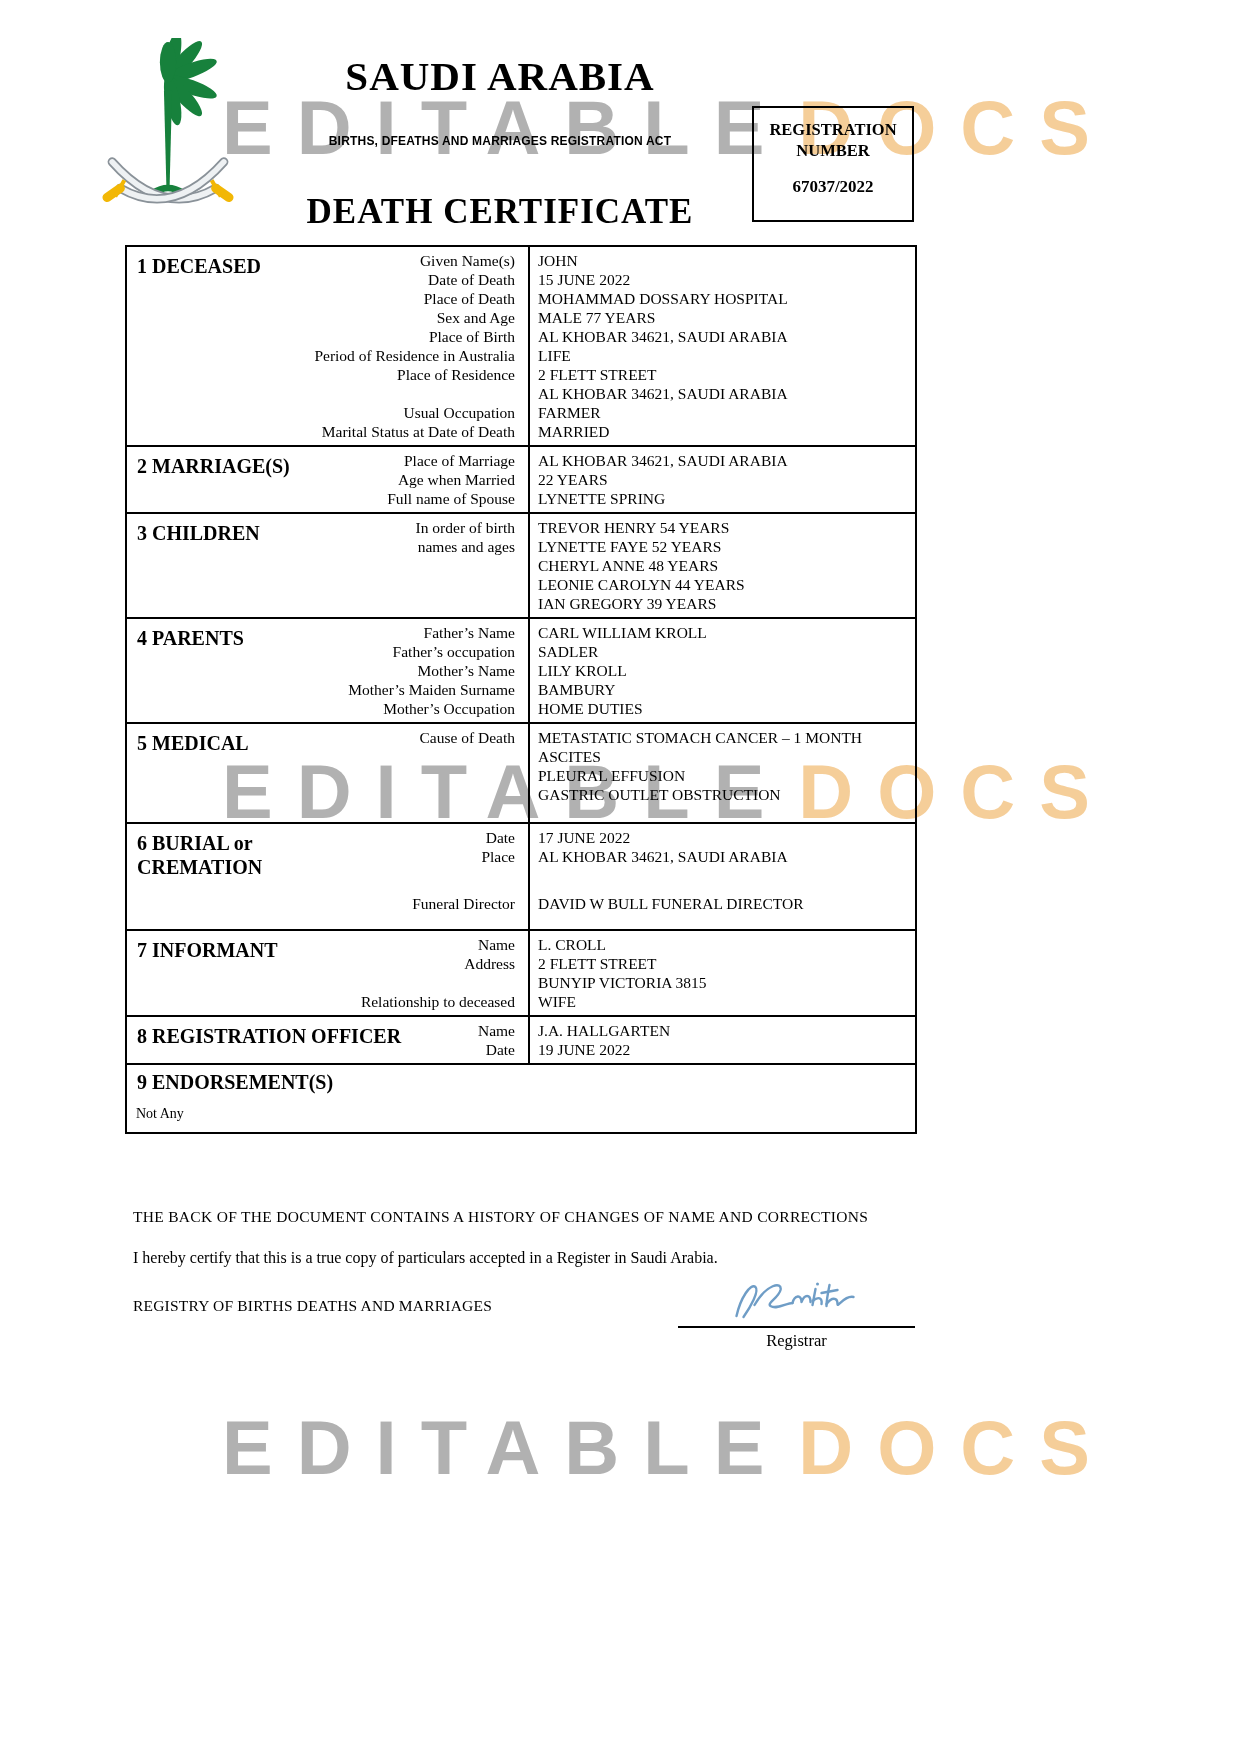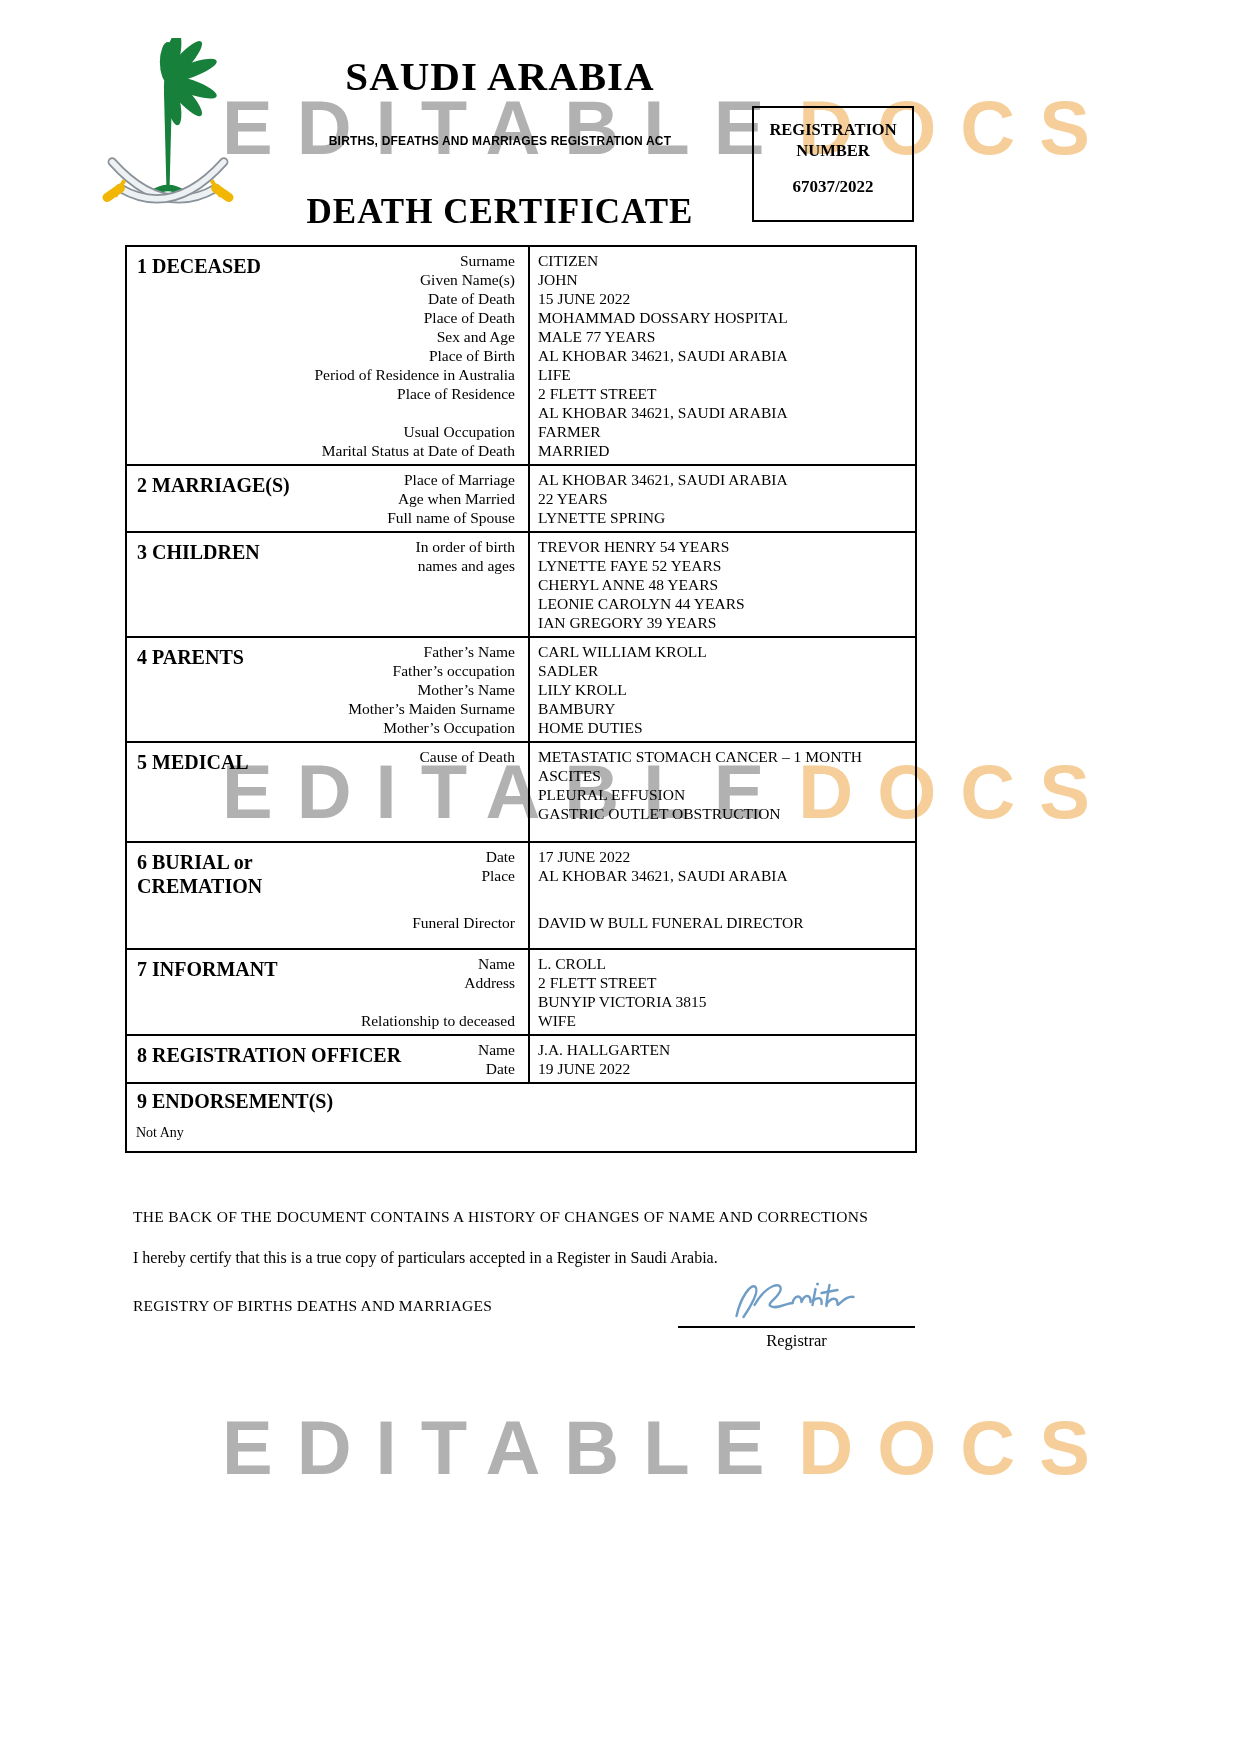--- a/index.html
+++ b/index.html
@@ -87,24 +87,20 @@
     </div>
     <div class="rn">67037/2022</div>
   </div>
 
   <div class="tbl">
 
     <div class="sec">
       <div class="divider"></div>
       <div class="stitle">1 DECEASED</div>
       <div class="frow">
-        <div class="flabel">Surname</div>
-        <div class="fvalue">CITIZEN</div>
-      </div>
-      <div class="frow">
         <div class="flabel">Given Name(s)</div>
         <div class="fvalue">JOHN</div>
       </div>
       <div class="frow">
         <div class="flabel">Date of Death</div>
         <div class="fvalue">15 JUNE 2022</div>
       </div>
       <div class="frow">
         <div class="flabel">Place of Death</div>
         <div class="fvalue">MOHAMMAD DOSSARY HOSPITAL</div>

